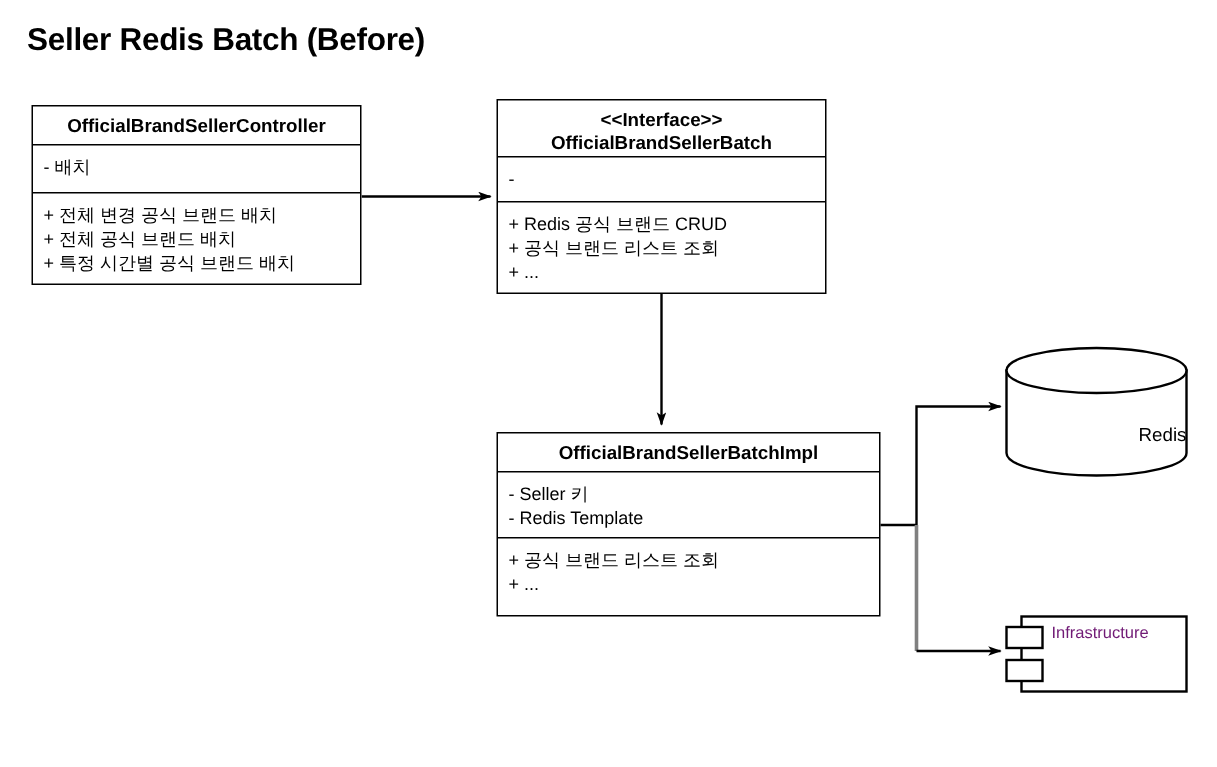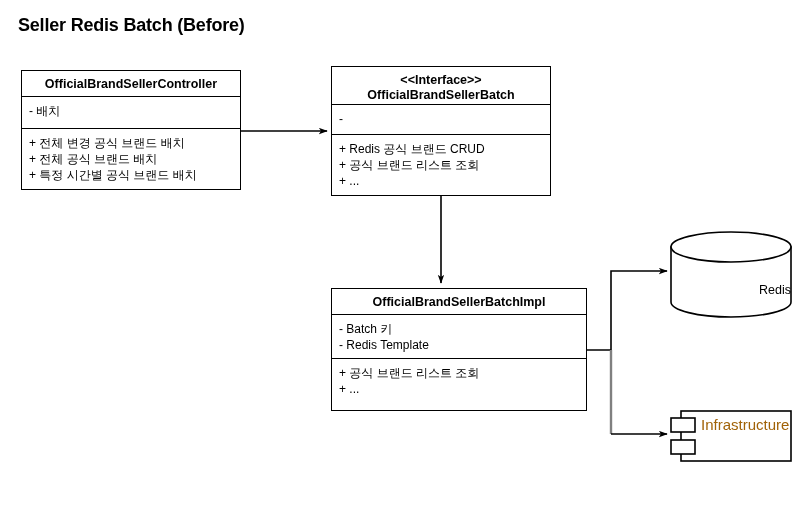--- a/index.html
+++ b/index.html
@@ -20,21 +20,21 @@
     position: absolute;
     left: 0; top: 0;
     width: 811px;
     height: 511px;
   }
 
   #page-title {
     position: absolute;
     left: 18px;
     top: 15px;
-    font-size: 18px;
+    font-size: 21px;
     font-weight: bold;
     letter-spacing: -0.2px;
     color: #000000;
     white-space: nowrap;
   }
 
   
   .uml-class {
     position: absolute;
     box-sizing: border-box;
@@ -81,22 +81,22 @@
   }
   .datastore-label {
     position: absolute;
     width: 120px;
     text-align: right;
     font-size: 12.5px;
     color: #000000;
   }
   .component-label {
     position: absolute;
-    font-size: 15px;
-    color: #a16207;
+    font-size: 11px;
+    color: #701a75;
     white-space: nowrap;
   }
 </style>
 </head>
 <body>
 
 <div id="diagram-canvas">
 
   <div id="page-title">Seller Redis Batch (Before)</div>
 
@@ -167,21 +167,21 @@
       <div class="uml-line">+ 공식 브랜드 리스트 조회</div>
       <div class="uml-line">+ ...</div>
     </div>
   </div>
 
   <div class="uml-class" style="left:331px; top:288px; width:256px; height:123px;">
     <div class="uml-header" style="height:26px;">
       <span>OfficialBrandSellerBatchImpl</span>
     </div>
     <div class="uml-section attrs" style="height:44px;">
-      <div class="uml-line">- Batch 키</div>
+      <div class="uml-line">- Seller 키</div>
       <div class="uml-line">- Redis Template</div>
     </div>
     <div class="uml-section methods">
       <div class="uml-line">+ 공식 브랜드 리스트 조회</div>
       <div class="uml-line">+ ...</div>
     </div>
   </div>
 
   <div class="datastore-label" style="left:671px; top:283px;">Redis</div>
 

